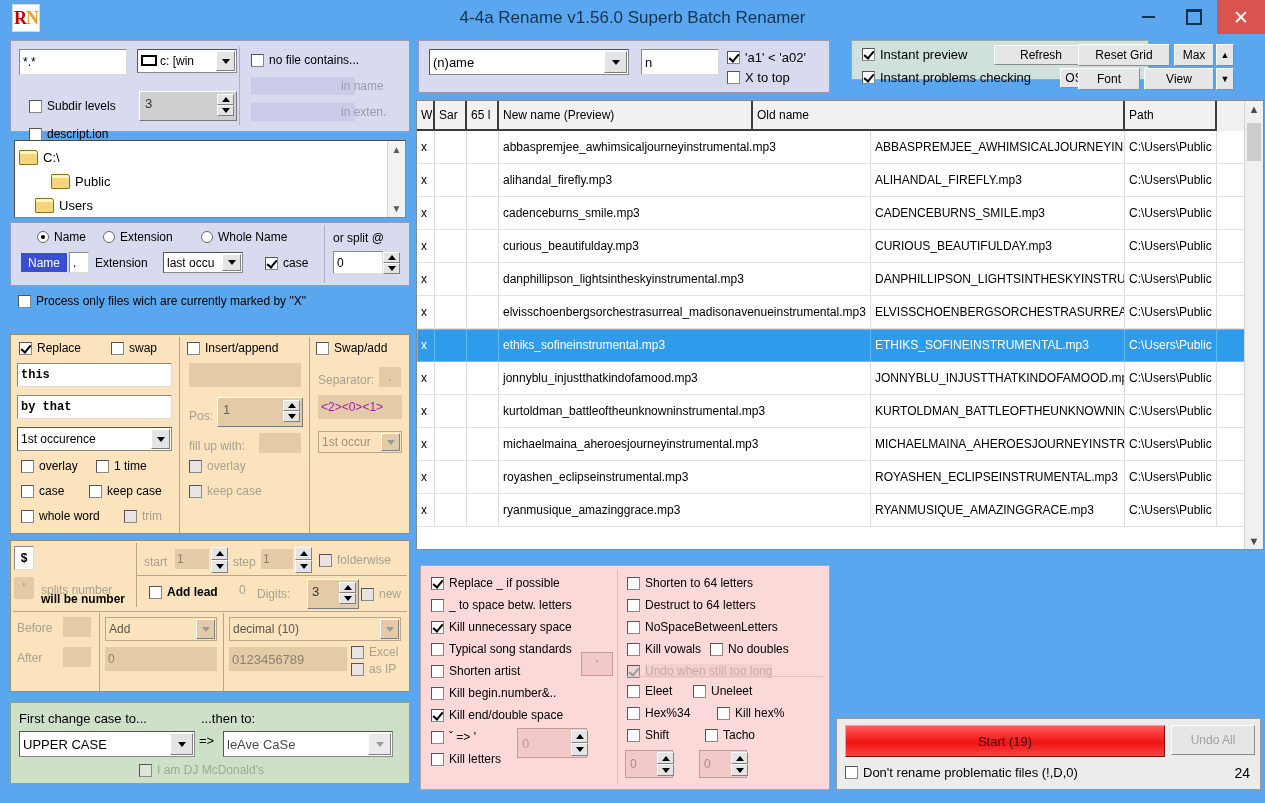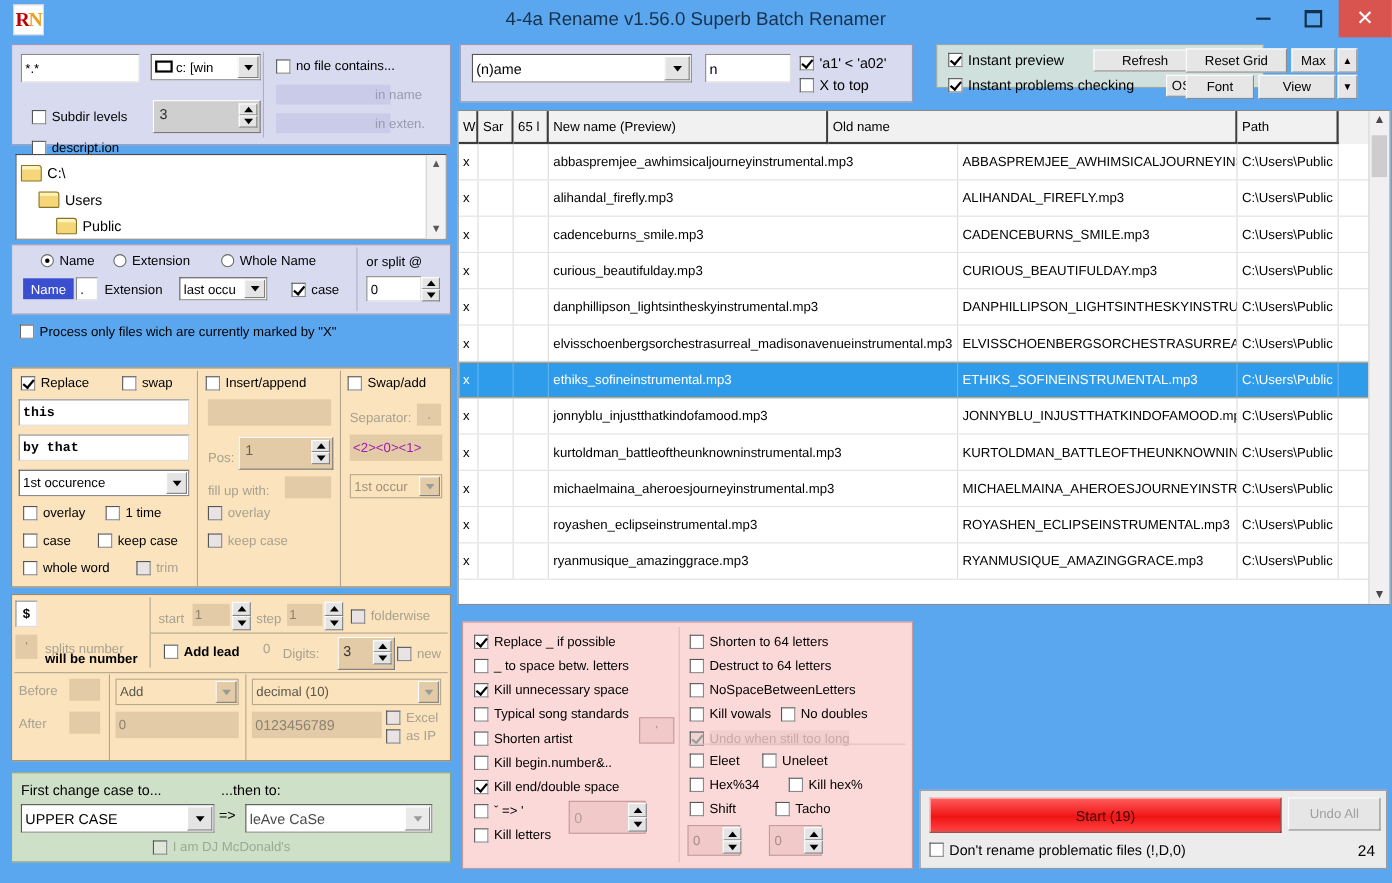--- a/index.html
+++ b/index.html
@@ -158,27 +158,27 @@
     <div class="lavfield" style="position:absolute;left:240px;top:62px;width:104px;height:18px;"></div>
     <span class="lbl" style="position:absolute;left:330px;top:64px;color:#9a9ab0;">in exten.</span>
   </div>
 
   <div class="panel sunken" id="p-tree">
     <div id="tree-items" style="position:absolute;left:4px;top:4px;right:20px;">
         <div class="row" style="height: 24px; padding-left: 0px;">
           <span style="display: inline-block; width: 17px; height: 13px; background: rgb(245, 215, 122); border: 1px solid rgb(138, 115, 32); border-radius: 1px 3px 1px 1px; box-shadow: rgb(255, 243, 192) 0px 3px 0px inset;"></span>
           <span class="lbl" style="font-size: 13px;">C:\</span>
         </div>
+        <div class="row" style="height: 24px; padding-left: 32px;">
+          <span style="display: inline-block; width: 17px; height: 13px; background: rgb(245, 215, 122); border: 1px solid rgb(138, 115, 32); border-radius: 1px 3px 1px 1px; box-shadow: rgb(255, 243, 192) 0px 3px 0px inset;"></span>
+          <span class="lbl" style="font-size: 13px;">Public</span>
+        </div>
         <div class="row" style="height: 24px; padding-left: 16px;">
           <span style="display: inline-block; width: 17px; height: 13px; background: rgb(245, 215, 122); border: 1px solid rgb(138, 115, 32); border-radius: 1px 3px 1px 1px; box-shadow: rgb(255, 243, 192) 0px 3px 0px inset;"></span>
           <span class="lbl" style="font-size: 13px;">Users</span>
-        </div>
-        <div class="row" style="height: 24px; padding-left: 32px;">
-          <span style="display: inline-block; width: 17px; height: 13px; background: rgb(245, 215, 122); border: 1px solid rgb(138, 115, 32); border-radius: 1px 3px 1px 1px; box-shadow: rgb(255, 243, 192) 0px 3px 0px inset;"></span>
-          <span class="lbl" style="font-size: 13px;">Public</span>
         </div>
       </div>
     <div style="position:absolute;right:0;top:0;bottom:0;width:17px;background:#f2f2f2;border-left:1px solid #d4d4d4;">
       <div style="position:absolute;top:3px;left:0;width:17px;text-align:center;font-size:10px;color:#5a5a5a;">▲</div>
       <div style="position:absolute;bottom:3px;left:0;width:17px;text-align:center;font-size:10px;color:#5a5a5a;">▼</div>
     </div>
   </div>
 
   <div class="panel lav" id="p-nameopt">
     <div style="position:absolute;left:26px;top:7px;" class="row">

